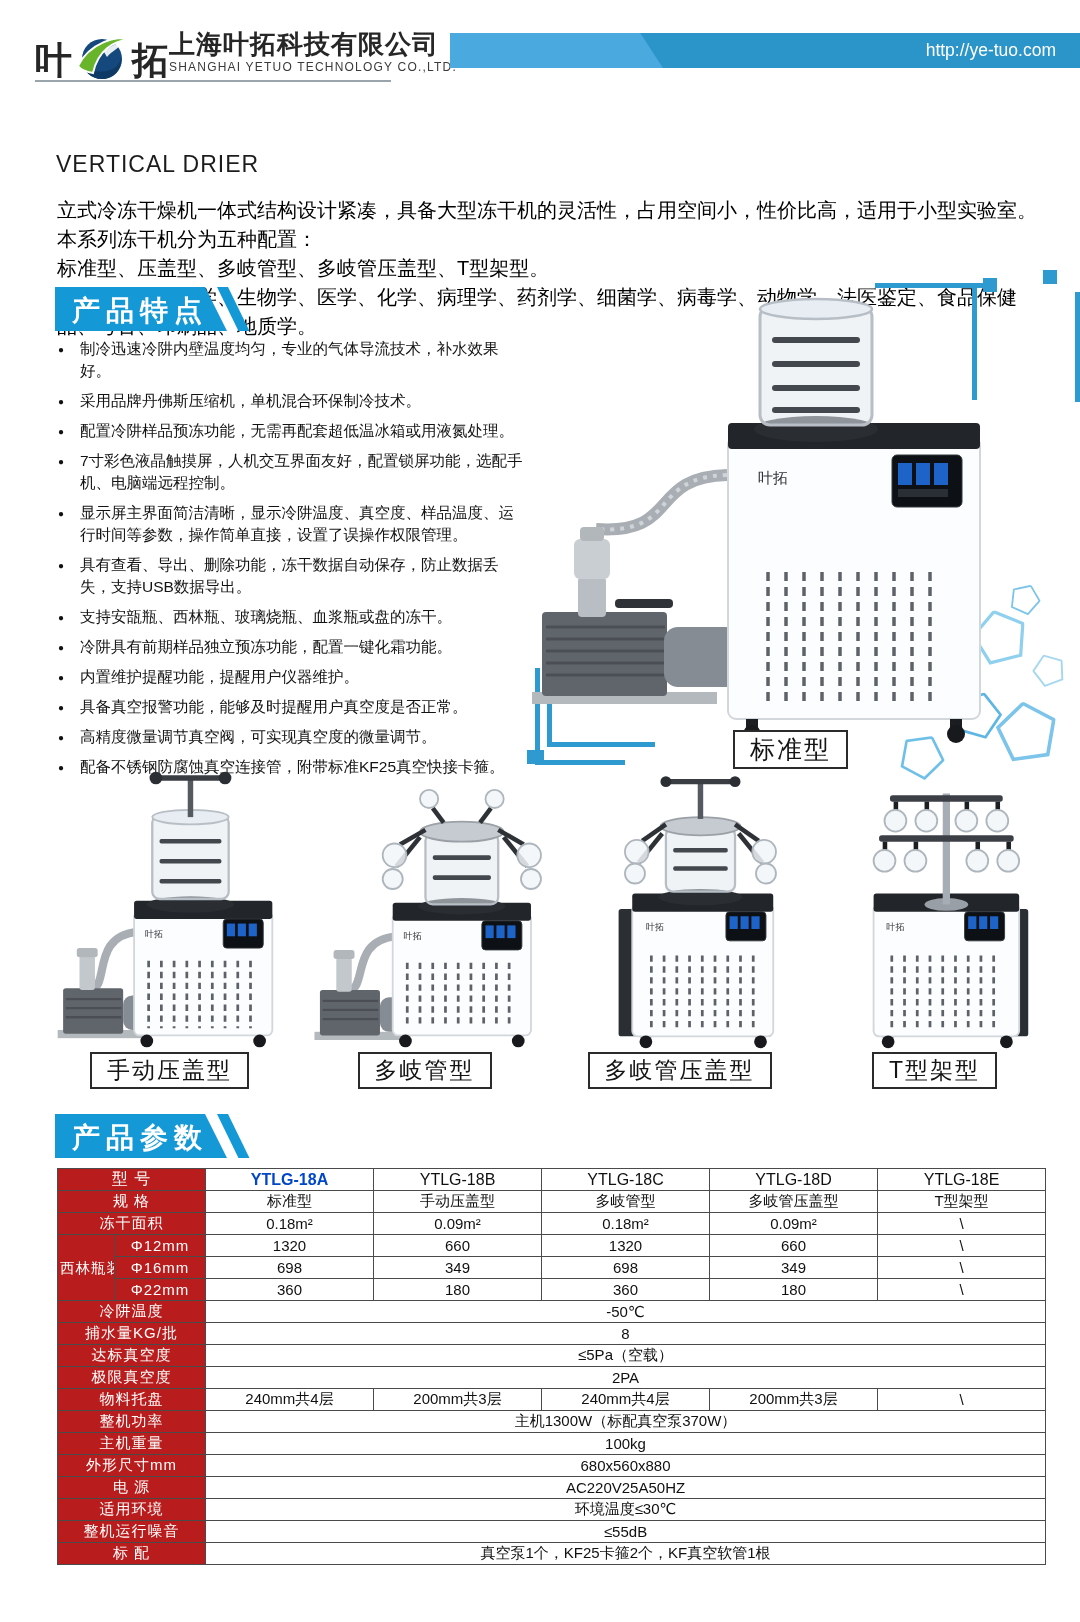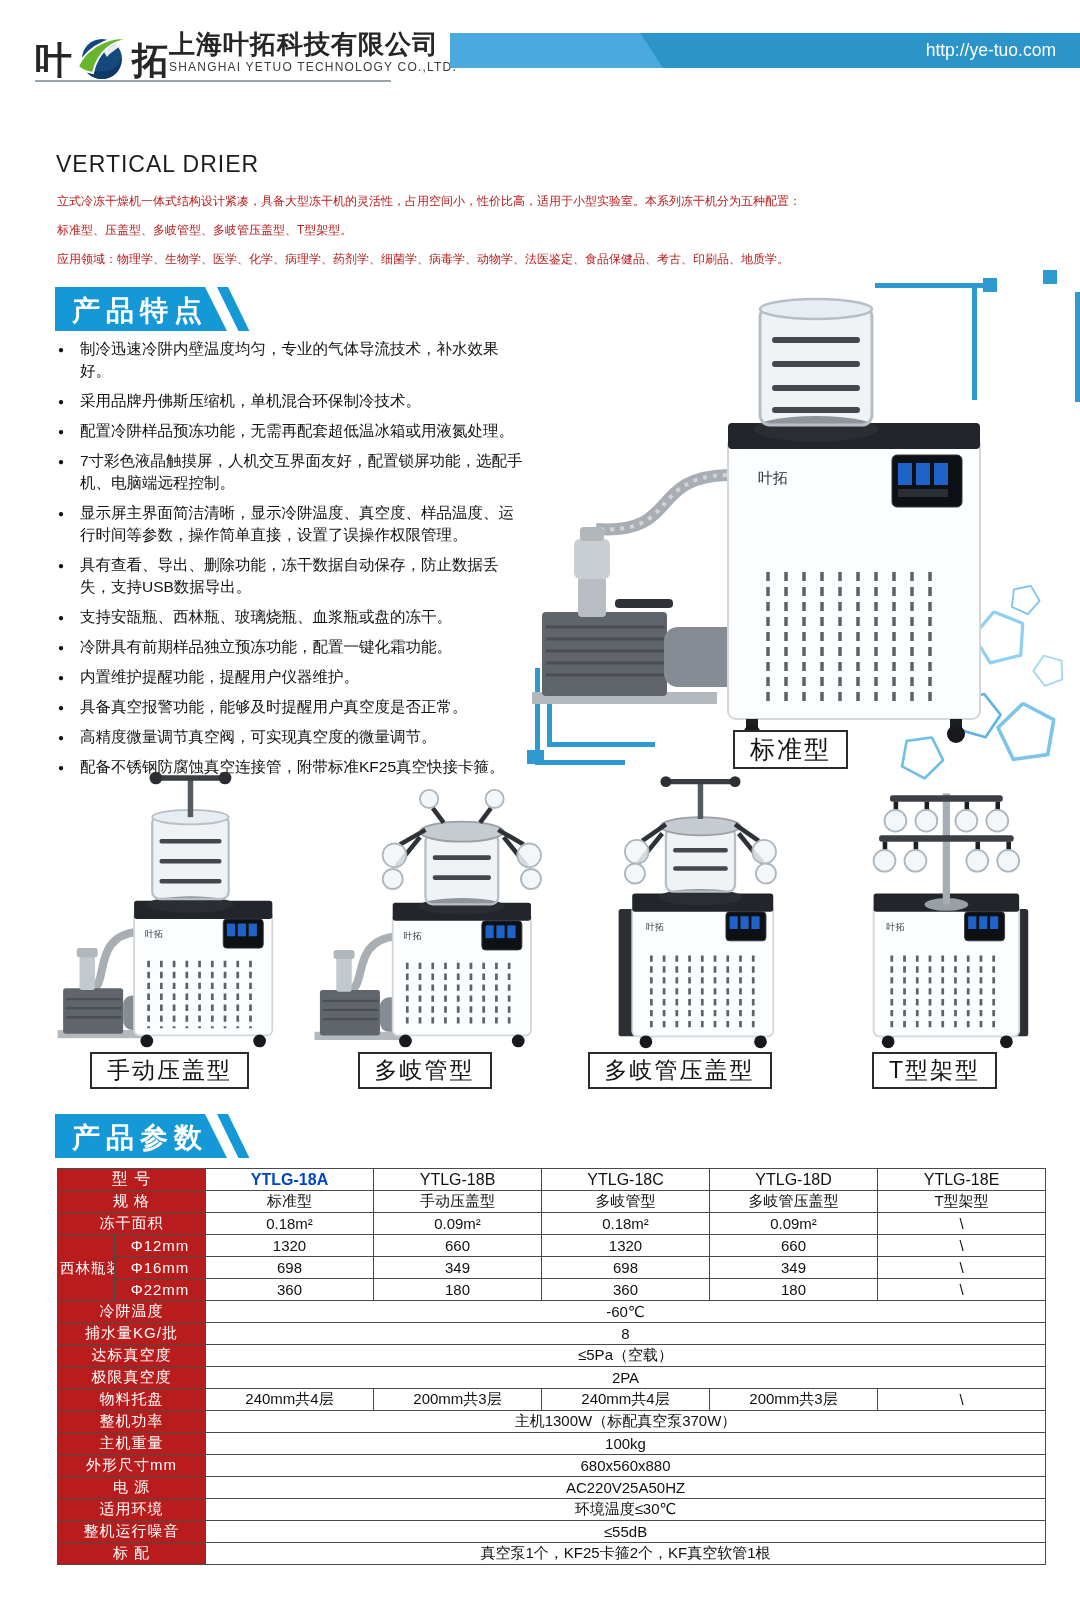--- a/index.html
+++ b/index.html
@@ -13,21 +13,21 @@
   .company-en{font-size:12px;color:#3a3a3a;letter-spacing:1.2px;margin-top:2px;}
   .logo-rule{left:35px;top:80px;width:356px;height:2px;background:#9aa4ab;}
   .banner{left:450px;top:33px;width:630px;height:35px;background:#4aa9de;}
   .banner-dark{position:absolute;top:0;left:0;width:100%;height:100%;background:#2b94c8;
                clip-path:polygon(30.2% 0,100% 0,100% 100%,33.8% 100%);}
   .banner-url{position:absolute;right:24px;top:0;height:35px;line-height:35px;color:#fff;font-size:17.5px;}
 
   .page-title{left:55px;top:98px;font-size:41px;font-weight:bold;letter-spacing:3px;color:#151515;}
   .page-sub{left:56px;top:151px;font-size:23px;font-weight:500;letter-spacing:1px;color:#1c1c1c;}
 
-  .intro{left:57px;top:187px;width:995px;font-size:12px;line-height:29px;color:#b91c1c;}
+  .intro{left:57px;top:196px;width:995px;font-size:20px;line-height:29px;color:#000000;}
 
   
   .sec{height:55px;}
   .sec .box{position:absolute;left:0;top:0;width:172px;height:44px;background:#1598d6;
             clip-path:polygon(0 0,150px 0,172px 100%,0 100%);}
   .sec .stripe{position:absolute;left:162px;top:0;width:11px;height:44px;background:#1598d6;
                transform:skewX(26deg);transform-origin:0 0;}
   .sec .t{position:absolute;left:17px;top:5px;font-size:28px;font-weight:bold;color:#fff;letter-spacing:6px;}
 
   .features{left:57px;top:338px;width:472px;list-style:none;margin:0;padding:0;}
@@ -478,21 +478,21 @@
     <tr>
       <td class="lab">Φ22mm</td>
       <td>360</td>
       <td>180</td>
       <td>360</td>
       <td>180</td>
       <td>\</td>
     </tr>
     <tr>
       <td class="lab" colspan="2">冷阱温度</td>
-      <td colspan="5">-60℃</td>
+      <td colspan="5">-50℃</td>
     </tr>
     <tr>
       <td class="lab" colspan="2">捕水量KG/批</td>
       <td colspan="5">8</td>
     </tr>
     <tr>
       <td class="lab" colspan="2">达标真空度</td>
       <td colspan="5">≤5Pa（空载）</td>
     </tr>
     <tr>

